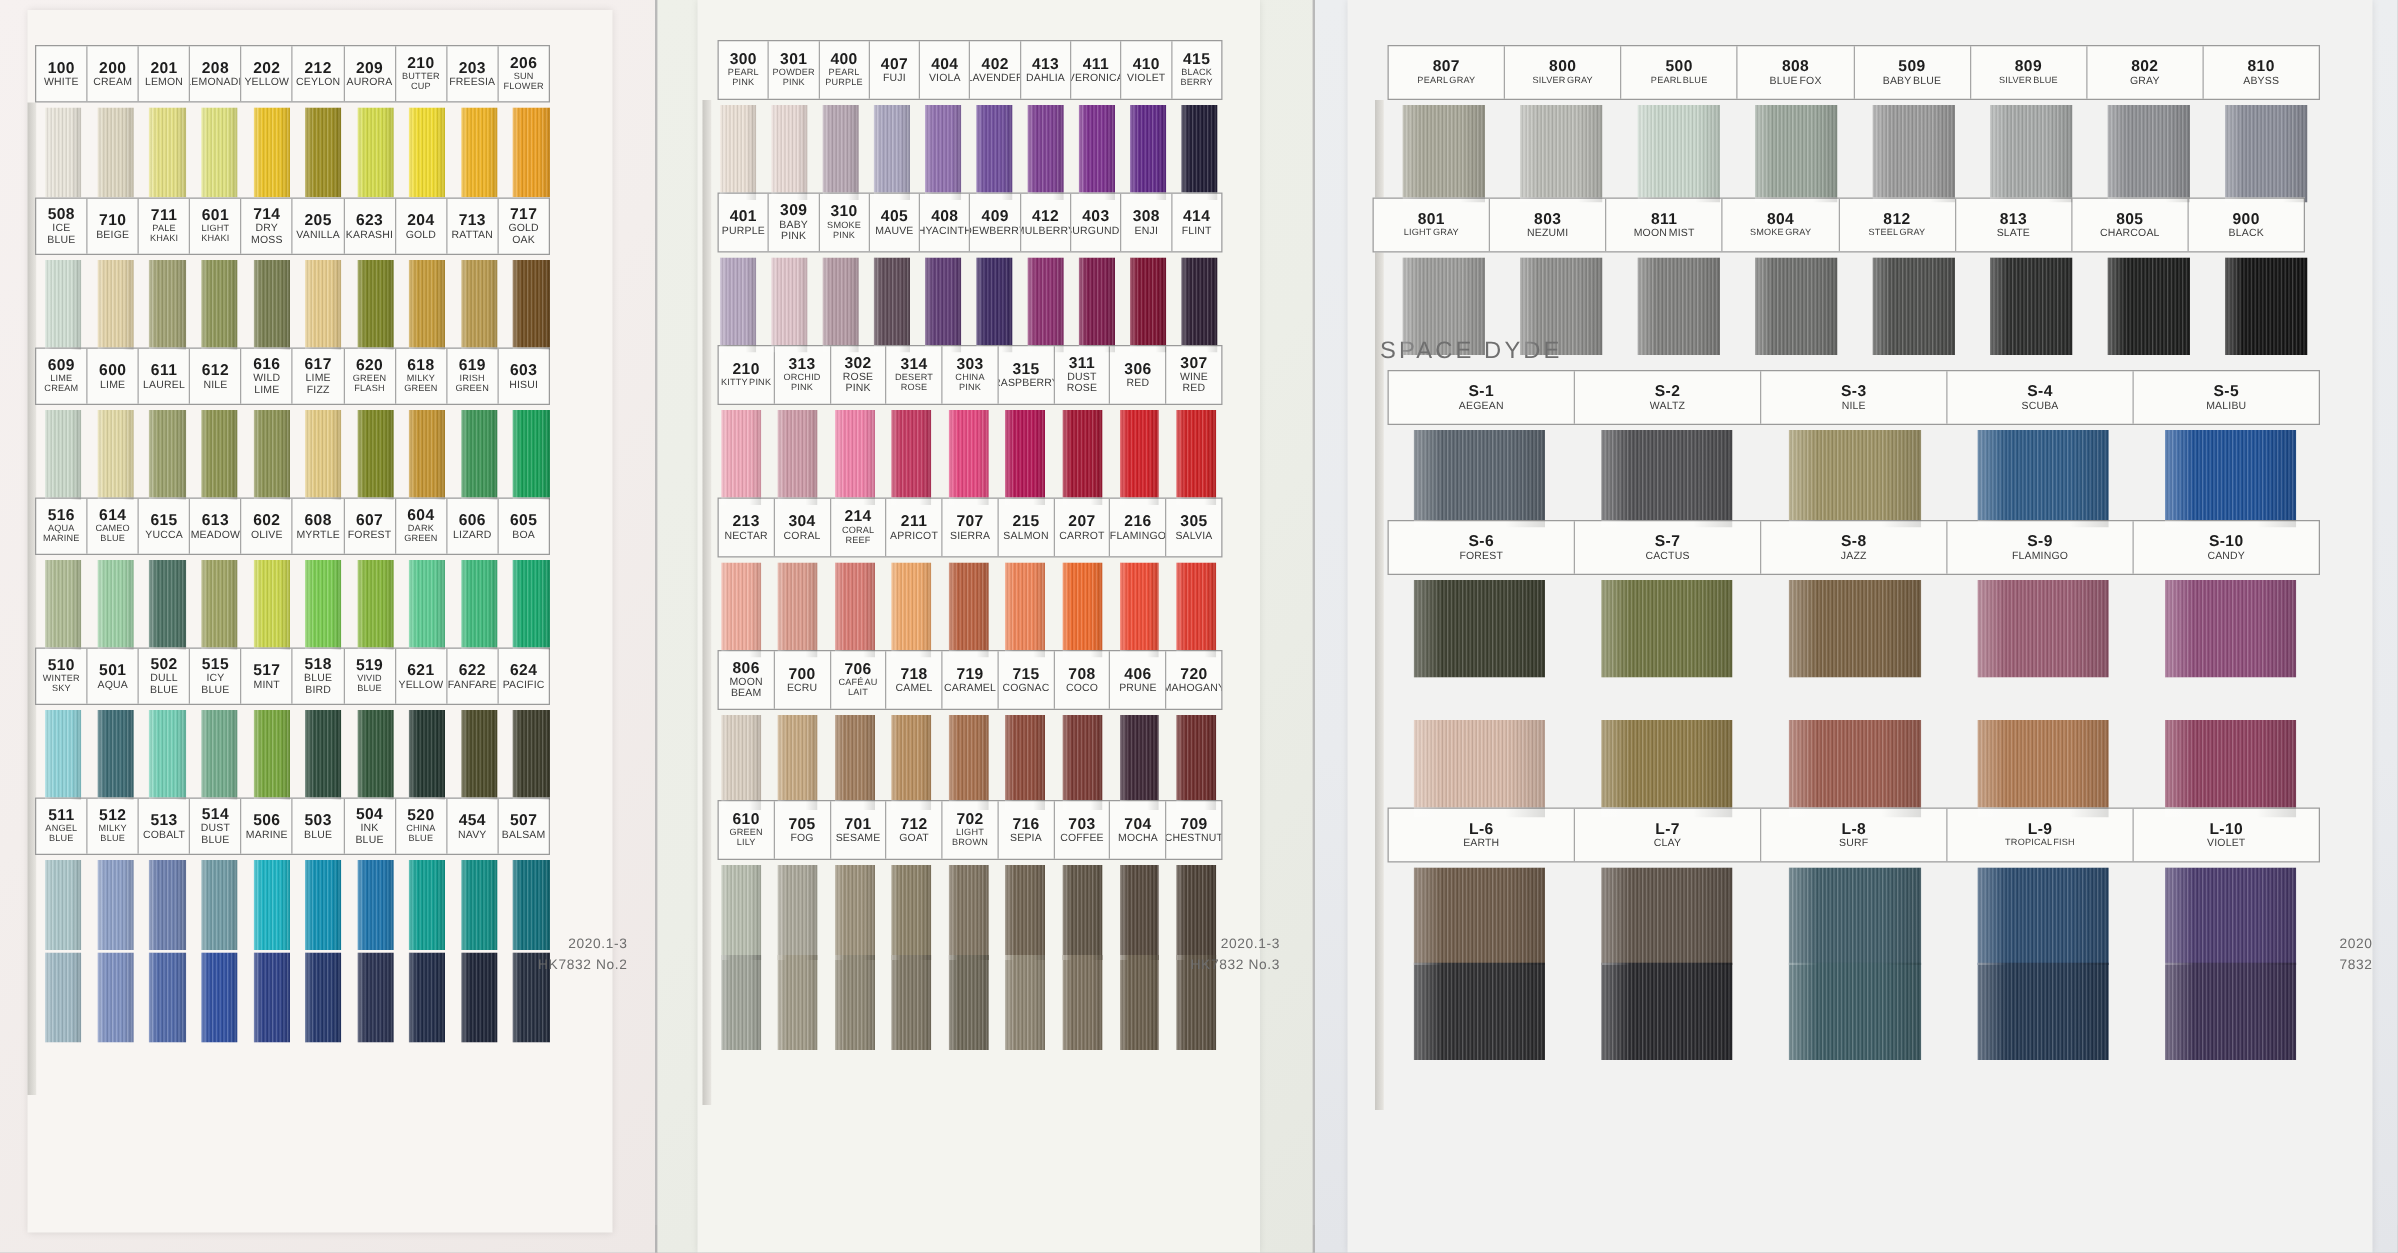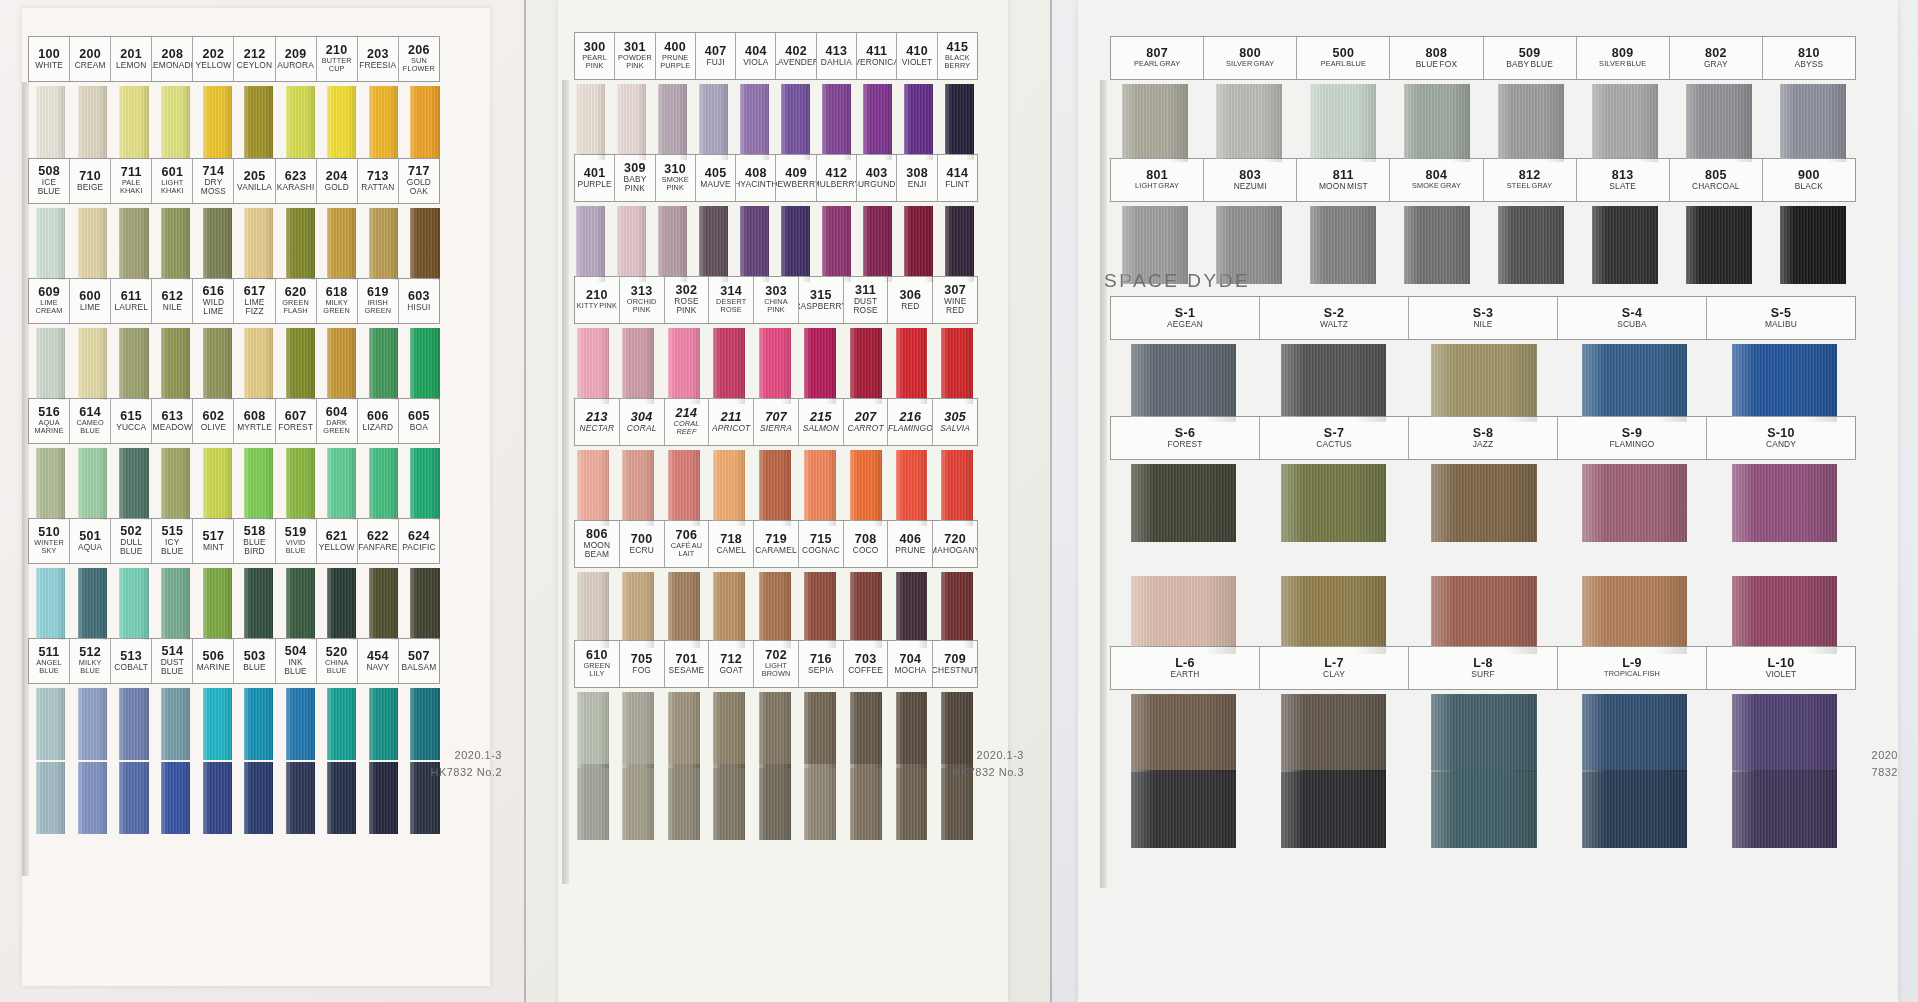--- a/index.html
+++ b/index.html
@@ -702,21 +702,21 @@
         <div class="cellbox">
           <div class="code">300</div>
           <div class="nm sm">PEARL PINK</div>
         </div>
         <div class="cellbox">
           <div class="code">301</div>
           <div class="nm sm">POWDER PINK</div>
         </div>
         <div class="cellbox">
           <div class="code">400</div>
-          <div class="nm sm">PRUNE PURPLE</div>
+          <div class="nm sm">PEARL PURPLE</div>
         </div>
         <div class="cellbox">
           <div class="code">407</div>
           <div class="nm">FUJI</div>
         </div>
         <div class="cellbox">
           <div class="code">404</div>
           <div class="nm">VIOLA</div>
         </div>
         <div class="cellbox">
@@ -964,21 +964,21 @@
         <div class="sw" title="306 RED" style="width: 31.8889px; height: 100%;">
           <div class="yarn" style="background: rgb(211, 31, 39);"></div>
         </div>
         <div class="gap" style="width: 6.83333px;"></div>
         <div class="gap" style="width: 6.83333px;"></div>
         <div class="sw" title="307 WINE RED" style="width: 31.8889px; height: 100%;">
           <div class="yarn" style="background: rgb(207, 32, 35);"></div>
         </div>
         <div class="gap" style="width: 6.83333px;"></div>
       </div>
-      <div class="labelrow" style="left: 48px; top: 398px; width: 404px; height: 48px; font-style: italic;">
+      <div class="labelrow" style="left: 48px; top: 398px; width: 404px; height: 48px;">
         <div class="cellbox">
           <div class="code">213</div>
           <div class="nm">NECTAR</div>
         </div>
         <div class="cellbox">
           <div class="code">304</div>
           <div class="nm">CORAL</div>
         </div>
         <div class="cellbox">
           <div class="code">214</div>
@@ -1351,21 +1351,21 @@
         <div class="sw" title="802 GRAY" style="width: 65.8px; height: 100%;">
           <div class="yarn" style="background: rgb(141, 143, 147);"></div>
         </div>
         <div class="gap" style="width: 14.1px;"></div>
         <div class="gap" style="width: 14.1px;"></div>
         <div class="sw" title="810 ABYSS" style="width: 65.8px; height: 100%;">
           <div class="yarn" style="background: rgb(138, 141, 153);"></div>
         </div>
         <div class="gap" style="width: 14.1px;"></div>
       </div>
-      <div class="labelrow" style="left: 58px; top: 158px; width: 746px; height: 44px;">
+      <div class="labelrow" style="left: 46px; top: 158px; width: 746px; height: 44px;">
         <div class="cellbox">
           <div class="code">801</div>
           <div class="nm sm">LIGHT GRAY</div>
         </div>
         <div class="cellbox">
           <div class="code">803</div>
           <div class="nm">NEZUMI</div>
         </div>
         <div class="cellbox">
           <div class="code">811</div>

